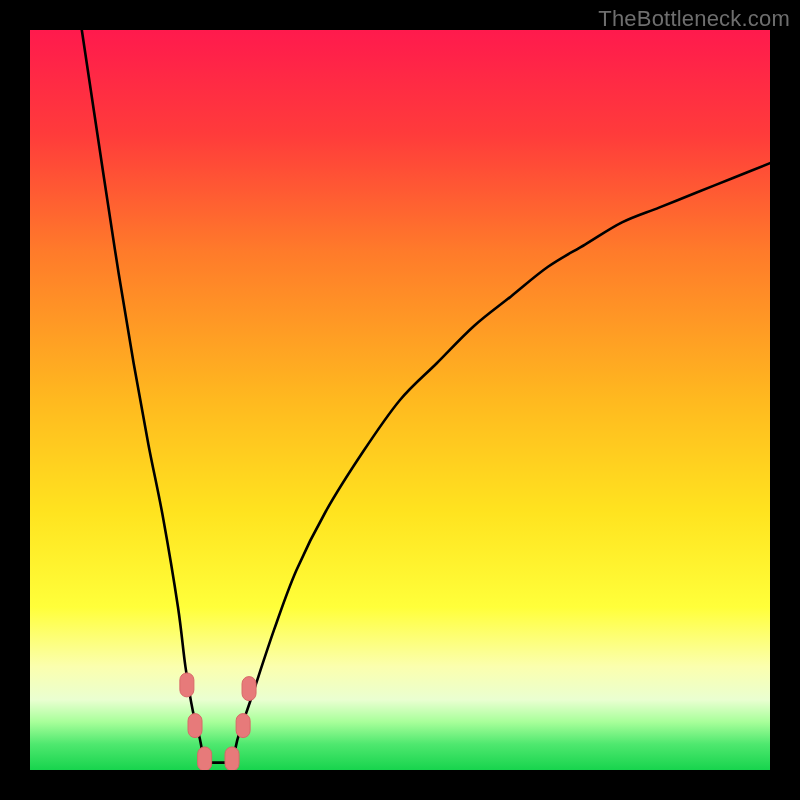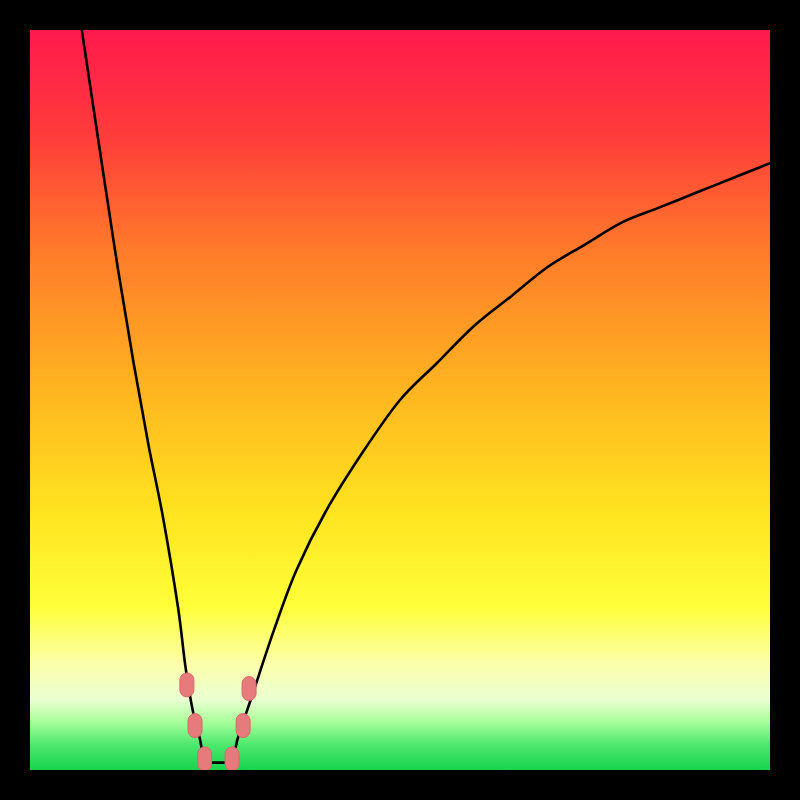--- a/index.html
+++ b/index.html
@@ -30,20 +30,21 @@
     font-family: Arial, Helvetica, sans-serif;
     font-size: 22px;
     color: #6e6e6e;
     letter-spacing: 0.2px;
   }
 </style>
 </head>
 <body>
 
 <div class="frame">
+  <div class="watermark">TheBottleneck.com</div>
   <svg id="plot-svg" width="740" height="740">
     <defs>
       <linearGradient id="bg-grad" x1="0" y1="0" x2="0" y2="1">
           <stop offset="0.00%" stop-color="#ff1a4d"></stop>
           <stop offset="14.00%" stop-color="#ff3b3b"></stop>
           <stop offset="30.00%" stop-color="#ff7b2a"></stop>
           <stop offset="50.00%" stop-color="#ffb91f"></stop>
           <stop offset="65.00%" stop-color="#ffe31f"></stop>
           <stop offset="78.00%" stop-color="#ffff3a"></stop>
           <stop offset="86.00%" stop-color="#fbffae"></stop>

